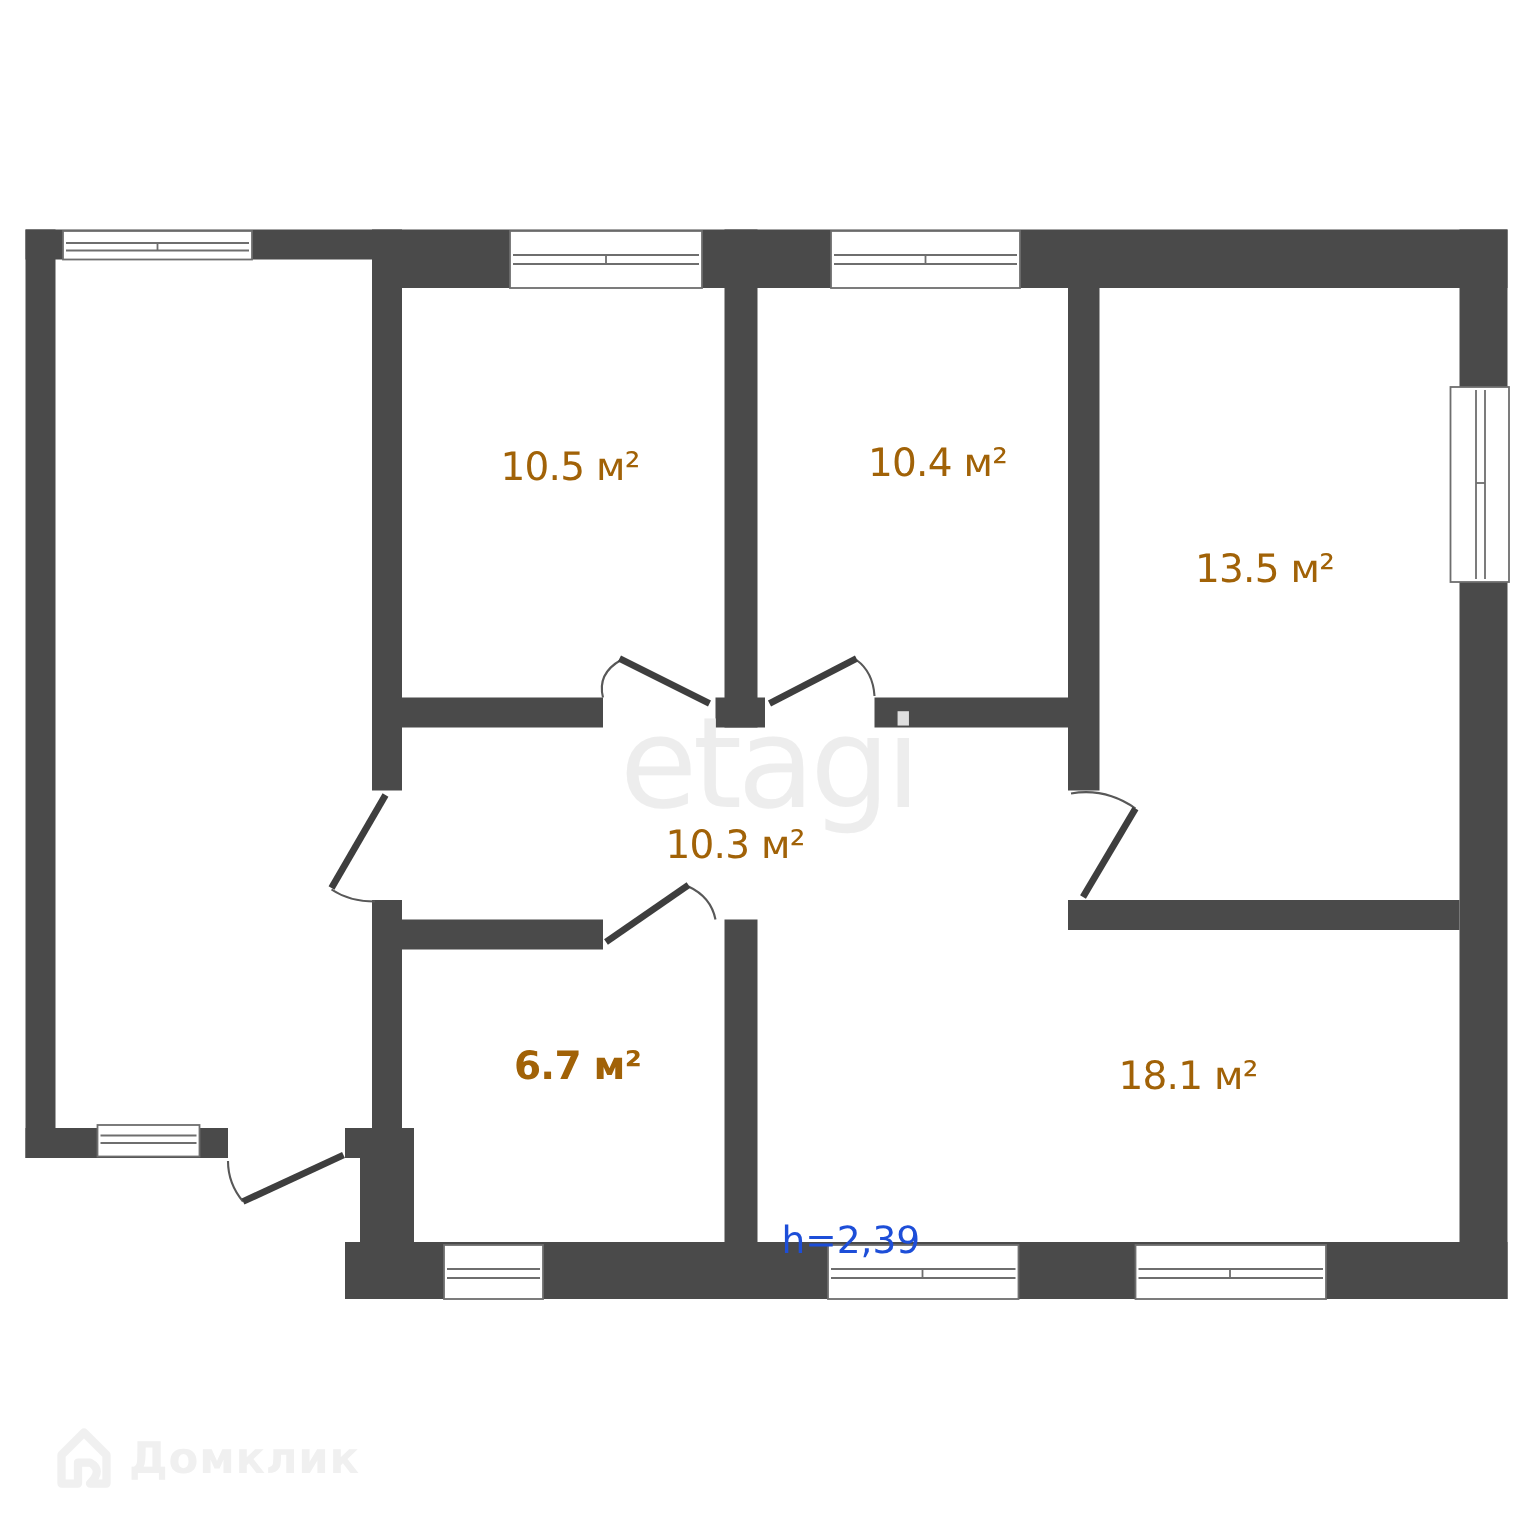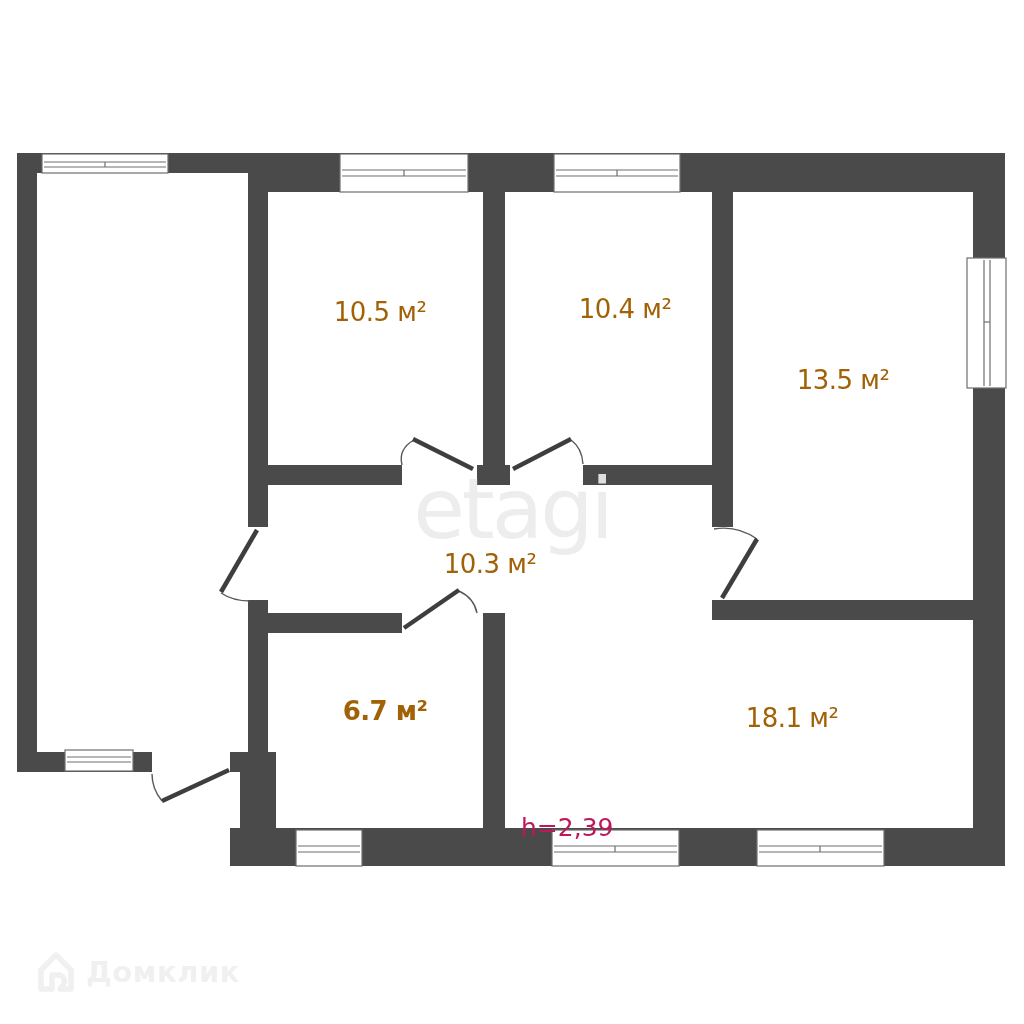--- a/index.html
+++ b/index.html
@@ -7,21 +7,21 @@
     position:relative;width:1024px;height:1024px;background:#ffffff;overflow:hidden;
     font-family:"DejaVu Sans","Liberation Sans",sans-serif;
   }
   .plan-svg{position:absolute;left:0;top:0;}
   .room-label{
     position:absolute;transform:translate(-50%,-50%);
     font-size:26px;color:#a16207;white-space:nowrap;letter-spacing:-0.5px;
   }
   .hint-label{
     position:absolute;transform:translate(0,-50%);
-    font-size:25px;color:#be185d;white-space:nowrap;
+    font-size:25px;color:#1d4ed8;white-space:nowrap;
   }
   .total-box{
     position:absolute;left:530px;top:604px;width:163px;height:84px;
     background:#ffffff;border:2px solid #4f4f4f;box-sizing:border-box;
     display:flex;flex-direction:column;align-items:center;justify-content:center;
     color:#2a2a2a;z-index:6;
   }
   .total-box .tb-line1{font-size:20px;letter-spacing:-0.5px;line-height:1.05;}
   .total-box .tb-line2{font-size:24px;letter-spacing:-0.5px;line-height:1.05;margin-top:2px;}
   .wm-center{

